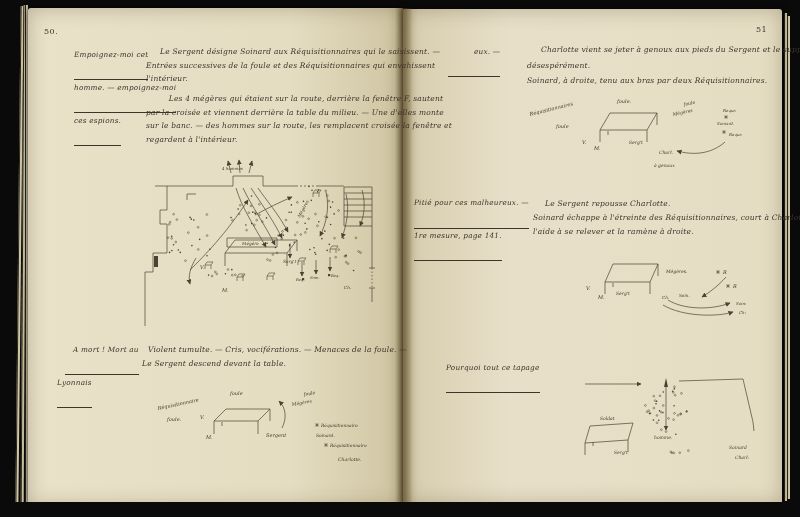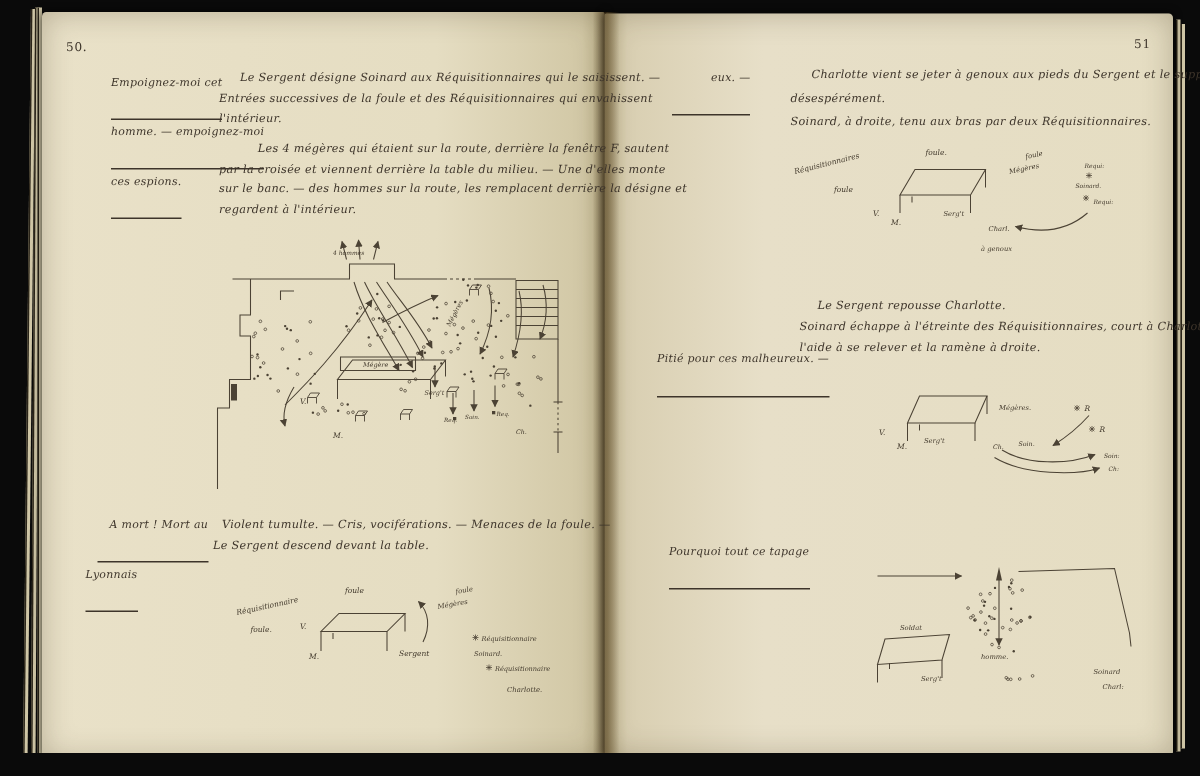--- a/index.html
+++ b/index.html
@@ -51,43 +51,44 @@
       <div><span class="u">ces espions.</span></div>
     </div>
   <div class="hand lh135 ind14" style="left:146px;top:45px;">
       <div>Le Sergent désigne Soinard aux Réquisitionnaires qui le saisissent. —</div>
       <div>Entrées successives de la foule et des Réquisitionnaires qui envahissent</div>
       <div>l'intérieur.</div>
     </div>
   <div class="hand lh135 ind14" style="left:146px;top:92px;">
       <div>Les 4 mégères qui étaient sur la route, derrière la fenêtre F, sautent</div>
       <div>par la croisée et viennent derrière la table du milieu. — Une d'elles monte</div>
-      <div>sur le banc. — des hommes sur la route, les remplacent derrière la désigne et</div>
+      <div>sur le banc. — des hommes sur la route, les remplacent croisée la fenêtre et</div>
       <div>regardent à l'intérieur.</div>
     </div>
   <div class="hand cue ind8" style="left:57px;top:342px;">
       <div><span class="u">A mort ! Mort au</span></div>
       <div><span class="u">Lyonnais</span></div>
     </div>
   <div class="hand lh14 ind6" style="left:142px;top:343px;">
       <div>Violent tumulte. — Cris, vociférations. — Menaces de la foule. —</div>
       <div>Le Sergent descend devant la table.</div>
     </div>
 
   <div class="pagenum" style="left:756px;top:25px;">51</div>
   <div class="hand cue ind26" style="left:422px;top:44px;">
       <div><span class="u">eux. —</span></div>
     </div>
   <div class="hand lh15 ind14" style="left:527px;top:42px;">
       <div>Charlotte vient se jeter à genoux aux pieds du Sergent et le supplie</div>
       <div>désespérément.</div>
       <div>Soinard, à droite, tenu aux bras par deux Réquisitionnaires.</div>
     </div>
-  <div class="hand cue2" style="left:438px;top:196px;margin-top:36px;">
+  <div class="hand cue2" style="left:414px;top:196px;">
       <div><span class="u">Pitié pour ces malheureux. —</span></div>
+      <div><span class="u">1re mesure, page 141.</span></div>
     </div>
   <div class="hand lh14 ind12" style="left:533px;top:197px;">
       <div>Le Sergent repousse Charlotte.</div>
       <div>Soinard échappe à l'étreinte des Réquisitionnaires, court à Charlotte,</div>
       <div>l'aide à se relever et la ramène à droite.</div>
     </div>
   <div class="hand cue" style="left:446px;top:360px;">
       <div><span class="u">Pourquoi tout ce tapage</span></div>
     </div>
 

